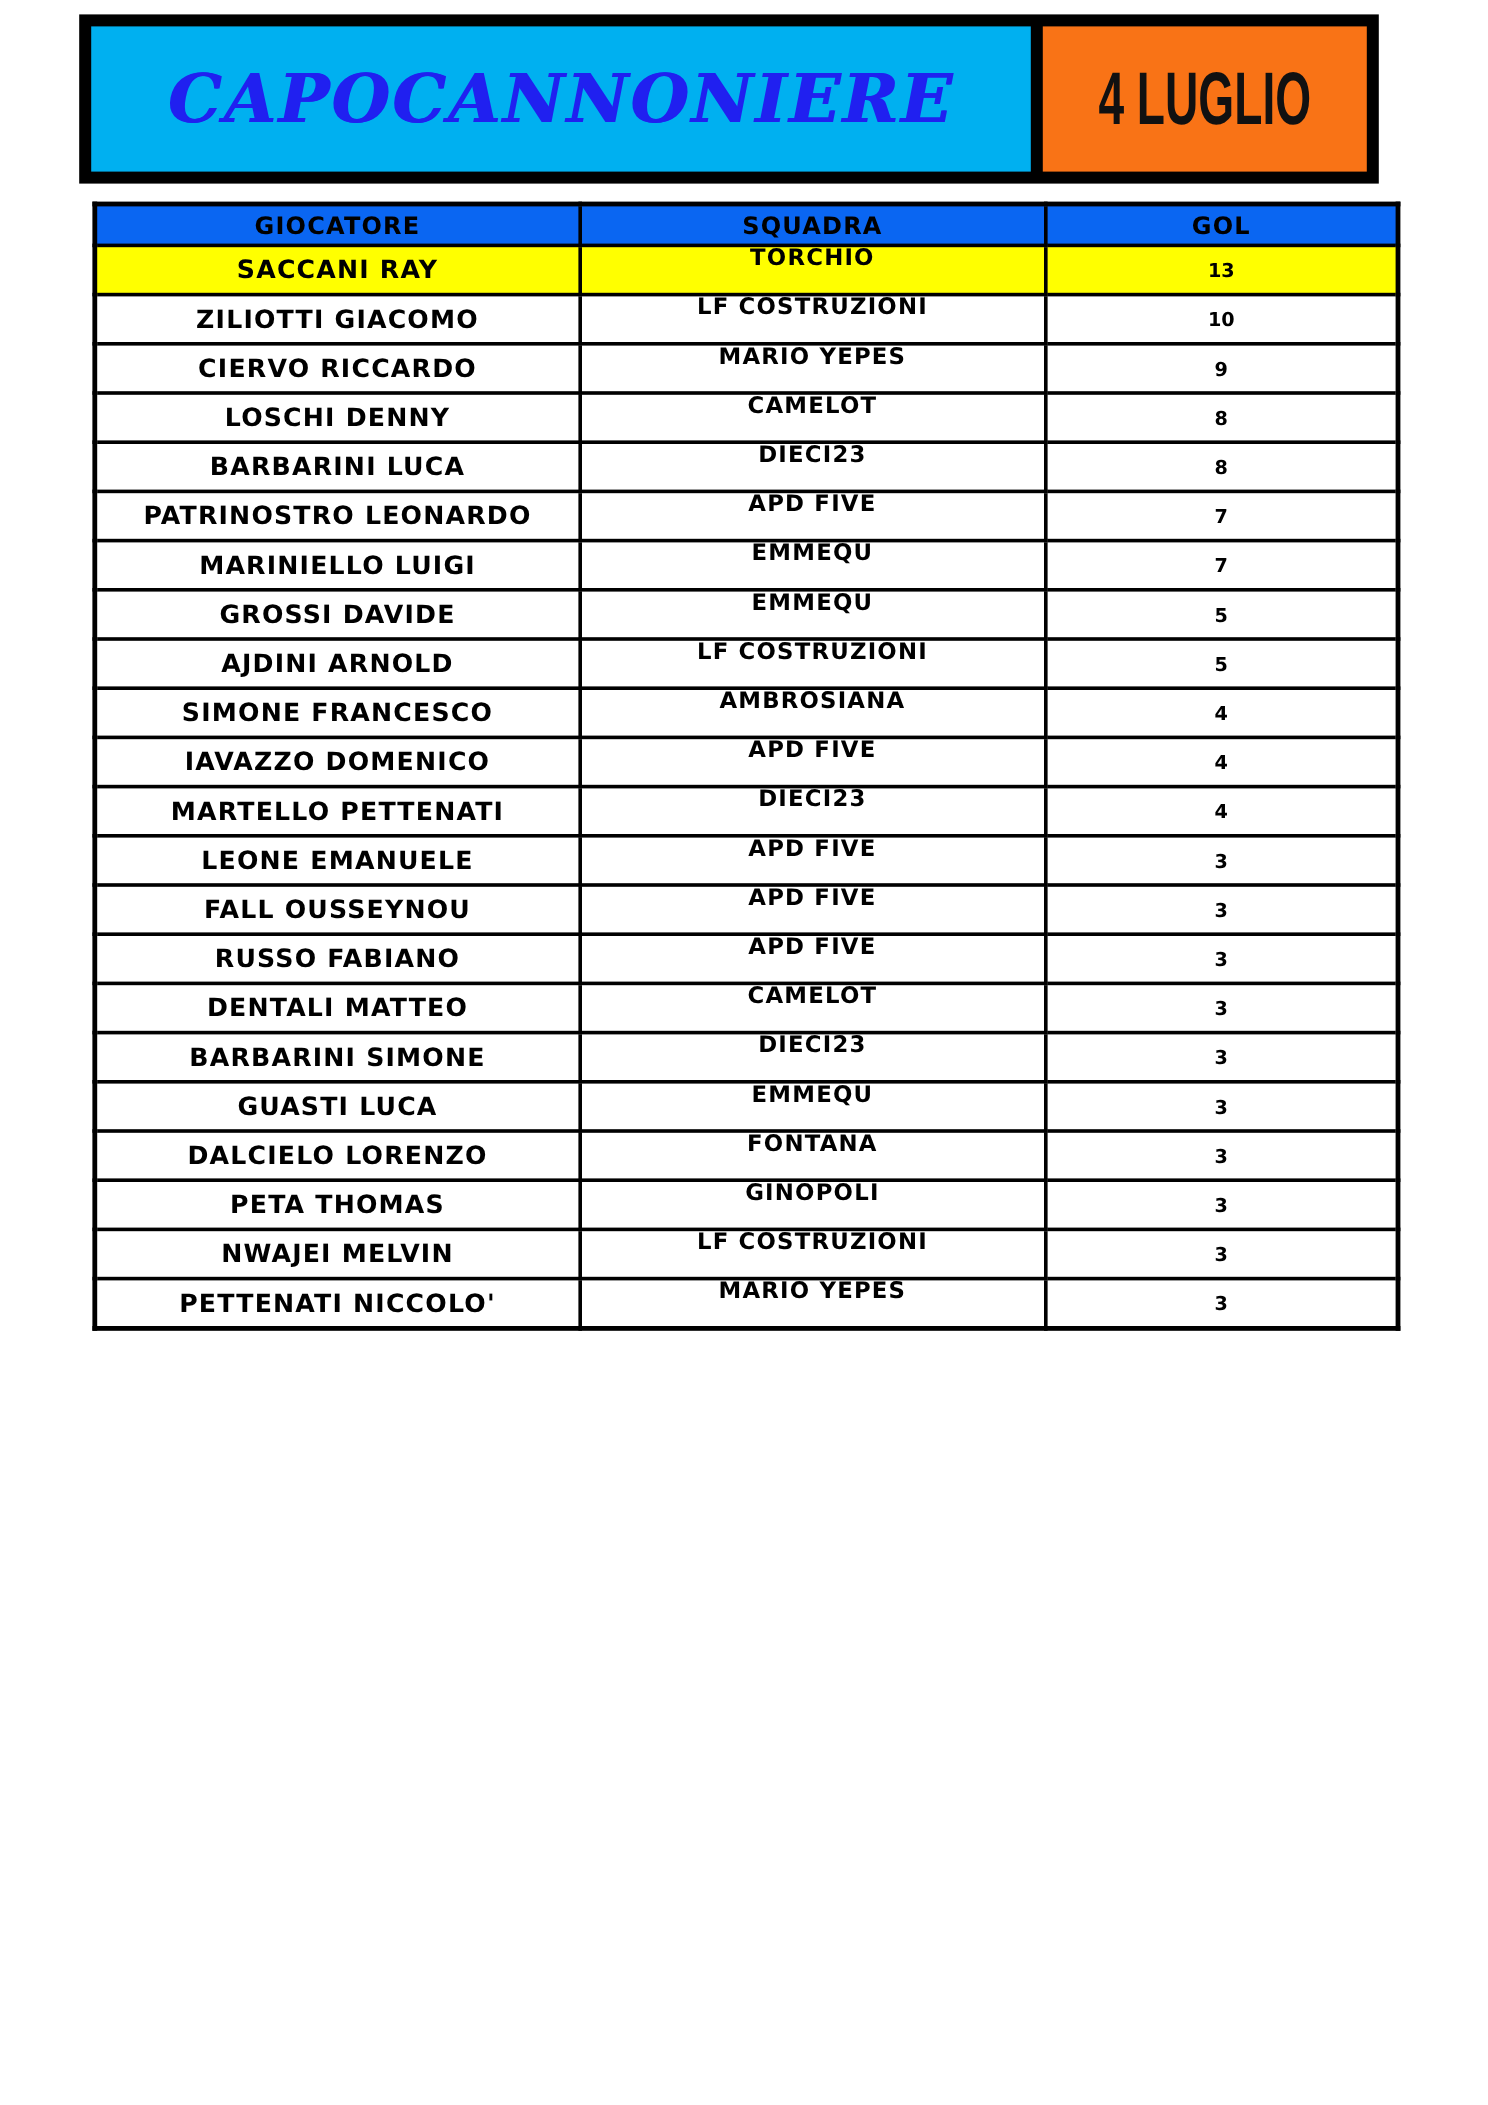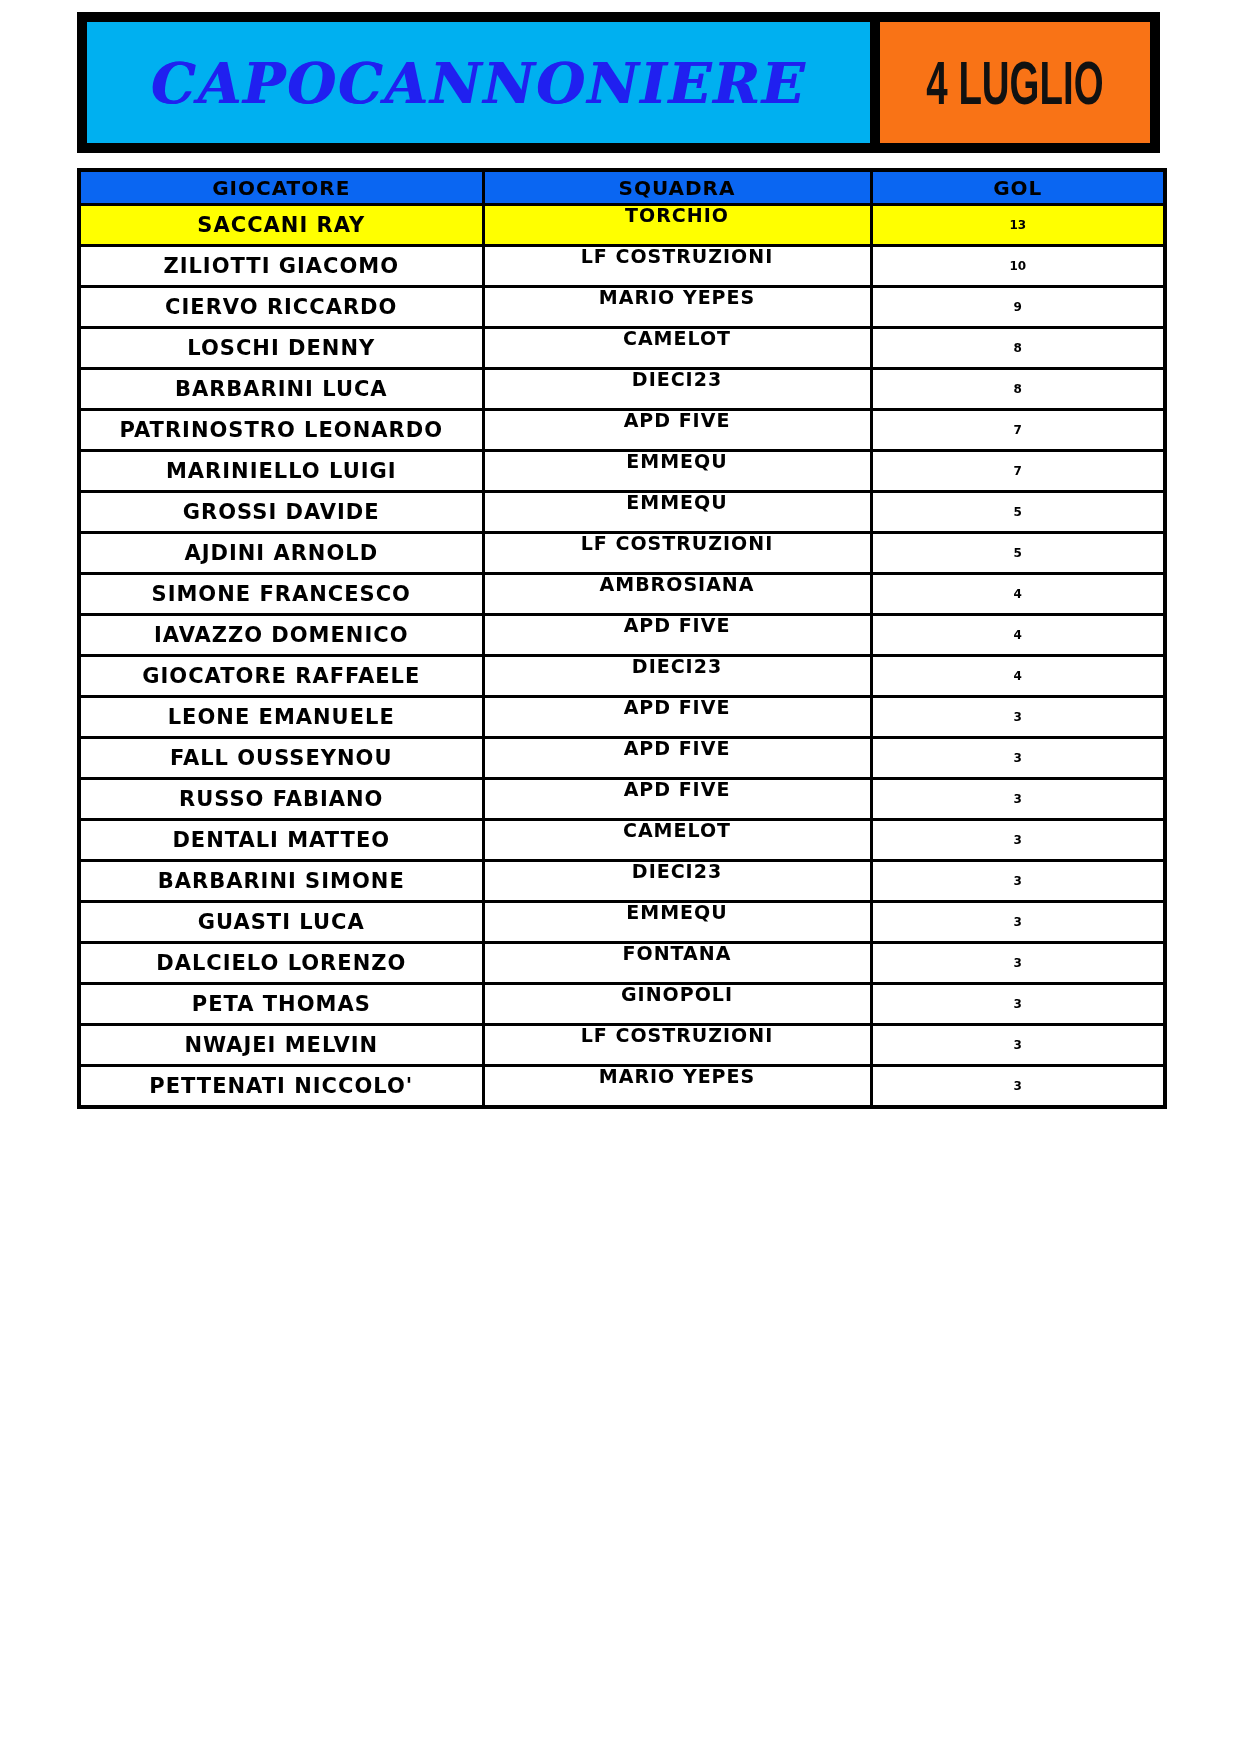--- a/index.html
+++ b/index.html
@@ -8,21 +8,21 @@
     width: 1240px;
     height: 1754px;
     background: #ffffff;
     font-family: "DejaVu Sans", sans-serif;
     overflow: hidden;
   }
 
   
   .banner {
     position: absolute;
-    left: 77px;
+    left: 66px;
     top: 12px;
     width: 1083px;
     height: 141px;
     background: #000000;
     display: flex;
     gap: 10px;
     padding: 10px;
     box-sizing: border-box;
   }
   .banner-title-area {
@@ -102,21 +102,21 @@
     text-align: center;
     vertical-align: top;
     font-size: 19px;
     line-height: 0.95;
     letter-spacing: 1px;
     padding-top: 0;
   }
   td.cell-goals {
     text-align: center;
     vertical-align: middle;
-    font-size: 12px;
+    font-size: 16px;
     padding-top: 5px;
   }
   tr.highlight td { background: var(--highlight-bg, #FFFF00); }
 </style>
 </head>
 <body>
 
 <div class="page" style="--banner-bg: #00B0F0; --title-color: #2020F0; --header-bg: #0A66F2; --highlight-bg: #FFFF00;">
 
   <div class="banner">
@@ -191,21 +191,21 @@
           <td class="cell-player">SIMONE FRANCESCO</td>
           <td class="cell-team">AMBROSIANA</td>
           <td class="cell-goals">4</td>
         </tr>
         <tr>
           <td class="cell-player">IAVAZZO DOMENICO</td>
           <td class="cell-team">APD FIVE</td>
           <td class="cell-goals">4</td>
         </tr>
         <tr>
-          <td class="cell-player">GIOCATORE RAFFAELE</td>
+          <td class="cell-player">MARTELLO PETTENATI</td>
           <td class="cell-team">DIECI23</td>
           <td class="cell-goals">4</td>
         </tr>
         <tr>
           <td class="cell-player">LEONE EMANUELE</td>
           <td class="cell-team">APD FIVE</td>
           <td class="cell-goals">3</td>
         </tr>
         <tr>
           <td class="cell-player">FALL OUSSEYNOU</td>

